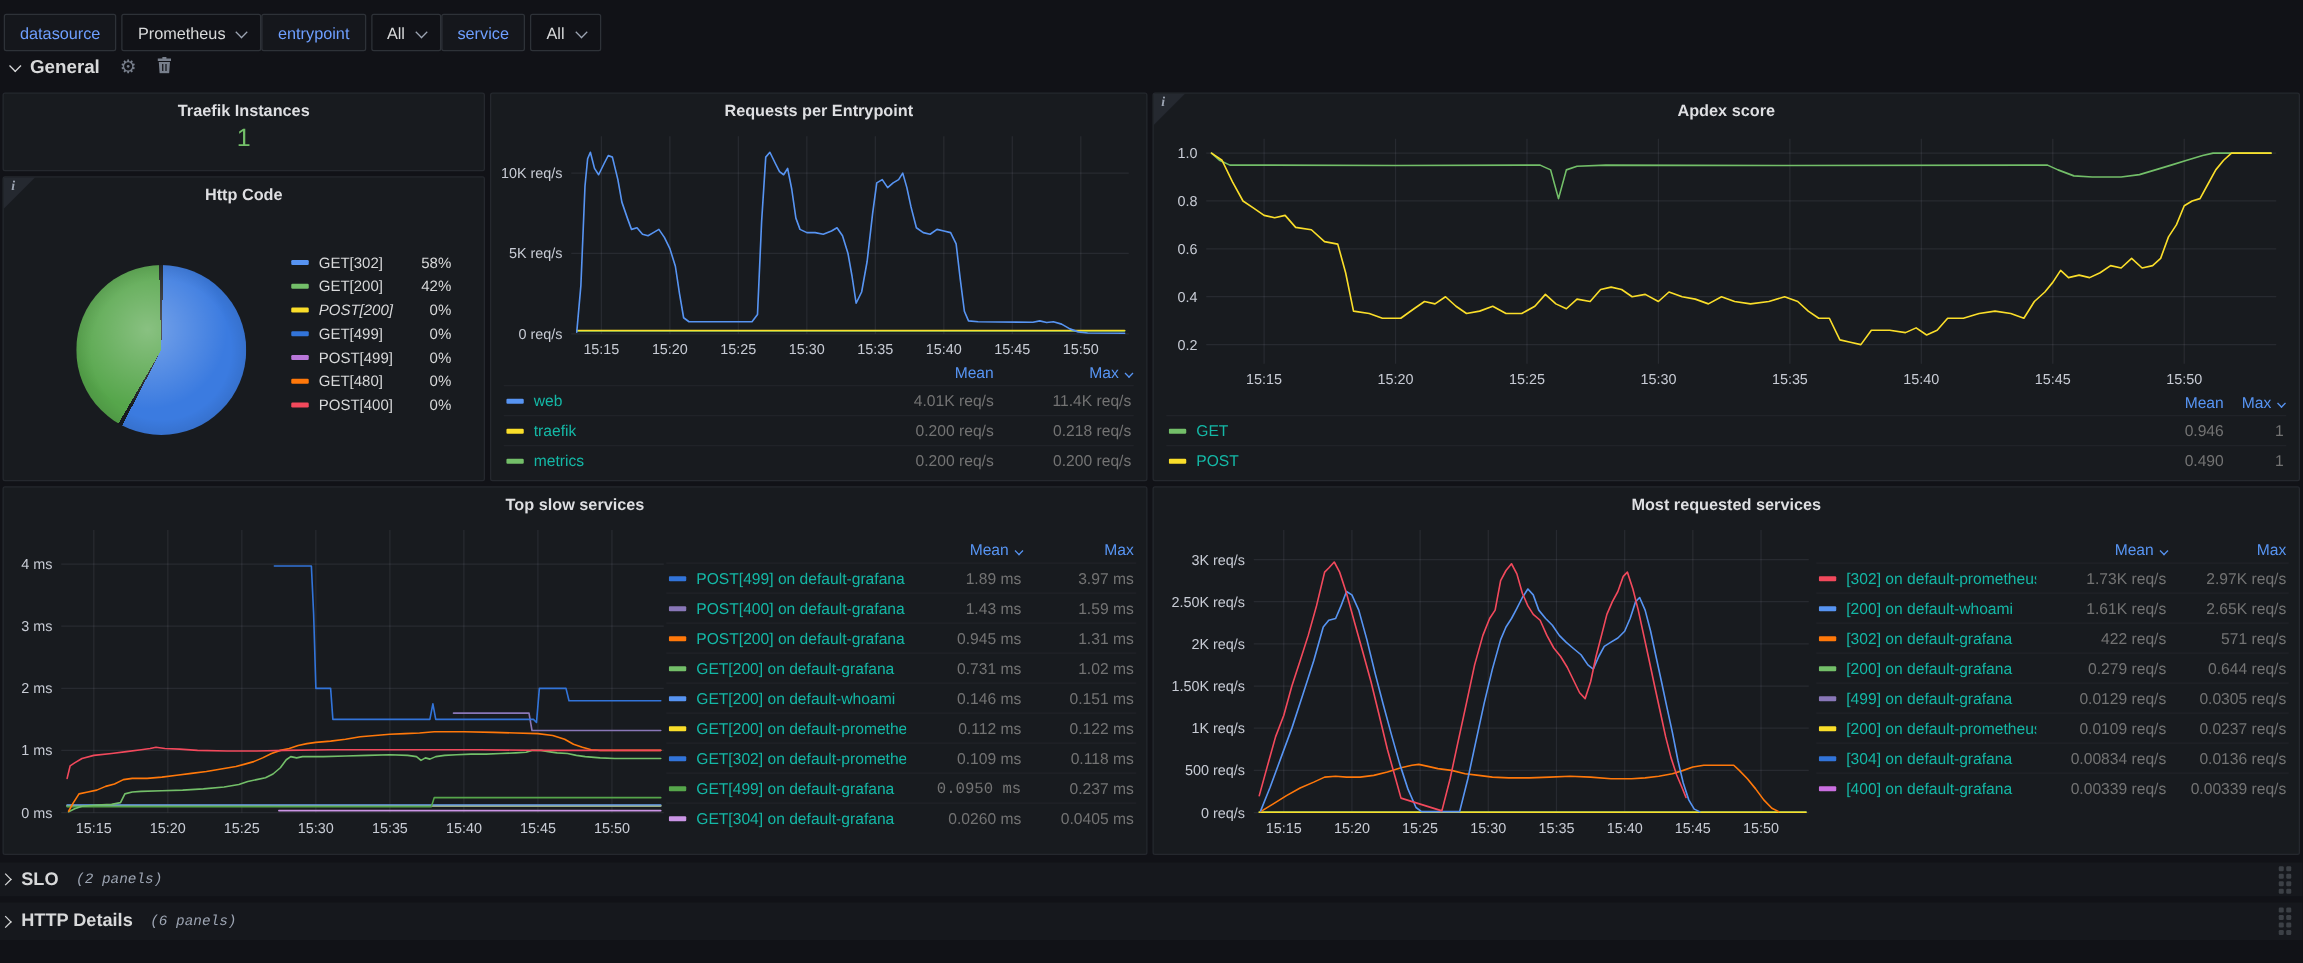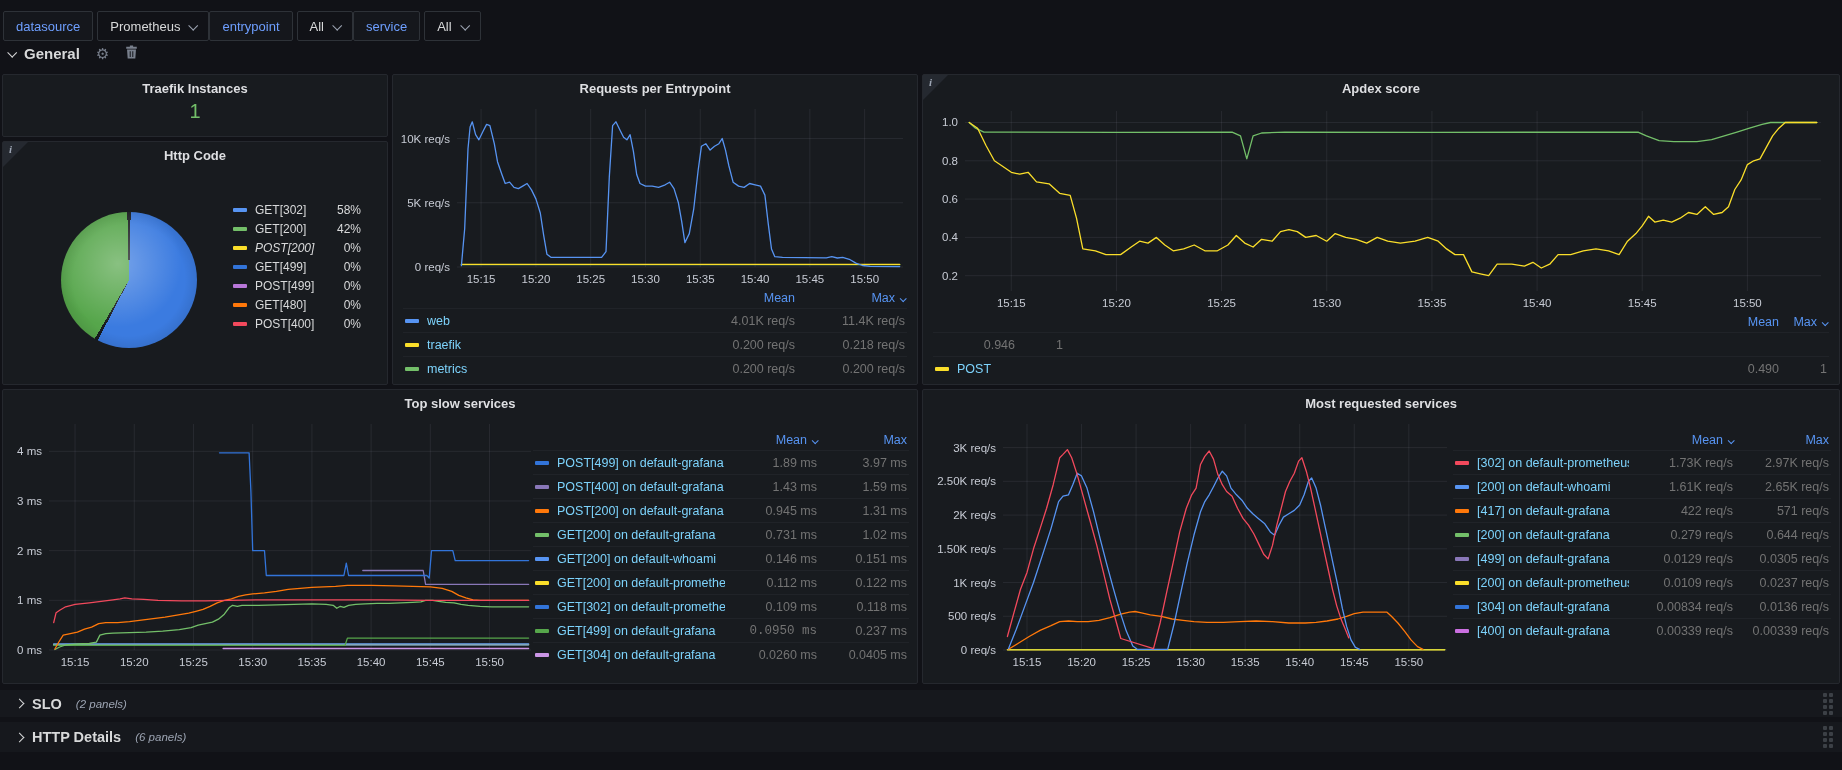--- a/index.html
+++ b/index.html
@@ -18,23 +18,23 @@
   .chev.right{transform:rotate(-45deg);}
   .chev.tiny{width:4px;height:4px;margin-left:5px;border-color:#5794F2;}
 
   
   .row-header{position:absolute;top:42px;left:8px;height:22px;display:flex;align-items:center;gap:8px;}
   .row-title-btn{display:flex;align-items:center;gap:9px;background:none;border:none;color:#D8D9DA;
      font-size:15px;font-weight:700;cursor:pointer;padding:0;font-family:inherit;}
   .row-title-btn .chev{border-color:#D8D9DA;}
   .row-icon{color:#787F8C;font-size:15px;line-height:1;cursor:pointer;margin-left:8px;}
 
-  .collapsed-row{position:absolute;left:0;right:0;background:#16181D;display:flex;align-items:center;padding-left:16px;}
+  .collapsed-row{position:absolute;left:0;right:0;background:#16181D;display:flex;align-items:center;padding-left:1px;}
   .collapsed-row .row-title-btn{font-size:14.5px;}
-  .panels-note{font-size:11.5px;font-style:italic;color:#9DA5B3;margin-left:14px;}
+  .panels-note{font-size:11.5px;font-style:italic;color:#9DA5B3;margin-left:14px;font-family:Liberation Mono, monospace;}
   .grip{position:absolute;right:9px;top:50%;transform:translateY(-50%);display:grid;
         grid-template-columns:repeat(2,4px);grid-auto-rows:4px;gap:2px;cursor:grab;}
   .grip i{background:#3C4046;border-radius:1px;}
 
   
   .panel{position:absolute;background:#181B1F;border:1px solid #25282E;border-radius:2px;box-sizing:border-box;}
   .panel h2{margin:0;padding:6px 4px 0;text-align:center;font-size:13px;font-weight:600;color:#DEDFE2;cursor:pointer;
             white-space:nowrap;overflow:hidden;}
   .corner{position:absolute;top:0;left:0;width:0;height:0;border-top:25px solid #252930;border-right:25px solid transparent;z-index:2;}
   .corner span{position:absolute;top:-24px;left:6px;font:italic 700 11px "Liberation Serif",serif;color:#9DA5B3;}
@@ -48,21 +48,21 @@
 
   .swatch{display:inline-block;width:14px;height:4px;border-radius:1px;flex:none;}
 
   svg.chart{position:absolute;}
   svg.chart text{font-family:"Liberation Sans","DejaVu Sans",sans-serif;}
 
   .lg-table{position:absolute;font-size:12.5px;}
   .lg-row{display:flex;align-items:center;height:23px;border-top:1px solid #202328;padding:0 2px;cursor:pointer;}
   .lg-row.lg-head{border-top:none;color:#5794F2;font-weight:500;height:20px;cursor:default;}
   .lg-head .lg-col{cursor:pointer;}
-  .lg-name{flex:1;display:flex;align-items:center;gap:8px;white-space:nowrap;overflow:hidden;color:#7dd3fc;}
+  .lg-name{flex:1;display:flex;align-items:center;gap:8px;white-space:nowrap;overflow:hidden;color:#14b8a6;}
   .lg-col{text-align:right;color:#737373;white-space:nowrap;}
   .lg-head .lg-col{color:#5794F2;text-align:right;}
 </style>
 </head>
 <body>
 
 <div class="screen">
 
   <header class="submenu">
     <div class="var-group">
@@ -248,20 +248,24 @@
         <polyline points="38.2,21.5 44.5,27.2 52.9,31.1 80.3,31.1 185.4,31.4 301.1,31.1 309.5,34.9 315.8,57.9 322.1,34.9 330.6,32.0 353.7,31.1 500.9,31.4 707.0,31.1 715.4,34.9 728.1,39.7 742.8,40.6 765.9,40.6 780.6,38.7 793.3,34.9 805.9,31.1 818.5,27.2 831.1,23.4 839.5,21.5 885.8,21.5" fill="none" stroke="#73BF69" stroke-width="1.3" stroke-linejoin="round" stroke-linecap="round"></polyline>
         <polyline points="38.2,21.5 46.6,27.2 55.0,44.5 63.4,59.8 71.9,65.5 80.3,71.3 88.7,73.2 97.1,71.3 105.5,80.9 118.1,82.8 128.6,92.3 139.2,94.3 145.5,117.2 151.8,147.9 164.4,149.8 174.9,153.6 189.6,153.6 200.2,146.0 208.6,140.2 217.0,142.1 225.4,136.4 233.8,144.0 242.2,149.8 252.7,147.9 263.2,144.0 273.8,149.8 286.4,149.8 296.9,144.0 305.3,134.5 313.7,142.1 322.1,146.0 330.6,138.3 341.1,140.2 349.5,130.6 357.9,128.7 366.3,130.6 374.7,136.4 385.2,134.5 395.7,140.2 404.2,132.6 414.7,136.4 425.2,138.3 435.7,142.1 446.2,136.4 456.7,140.2 469.4,142.1 484.1,140.2 496.7,136.4 507.2,140.2 515.6,147.9 524.0,153.6 532.5,153.6 540.9,170.9 549.3,172.8 557.7,174.7 566.1,163.2 580.8,163.2 593.4,165.1 601.9,161.3 610.3,167.0 618.7,163.2 627.1,153.6 639.7,153.6 652.3,149.8 665.0,147.9 677.6,149.8 688.1,153.6 696.5,140.2 704.9,132.6 711.2,124.9 717.5,115.3 723.8,121.1 732.3,119.1 740.7,121.1 749.1,117.2 757.5,111.5 765.9,113.4 774.3,105.7 782.7,113.4 791.1,111.5 797.5,105.7 803.8,88.5 810.1,78.9 816.4,63.6 822.7,59.8 829.0,57.9 835.3,46.4 841.6,34.9 847.9,27.2 854.2,21.5 885.8,21.5" fill="none" stroke="#FADE2A" stroke-width="1.3" stroke-linejoin="round" stroke-linecap="round"></polyline>
       </svg>
     <div class="lg-table" id="lg-apdex" style="left:10px;right:10px;bottom:4px;">
         <div class="lg-row lg-head">
           <span class="lg-name"></span>
           <span class="lg-col" style="width: 80px;">Mean</span>
           <span class="lg-col" style="width: 48px;">Max<i class="chev tiny"></i></span>
         </div>
         <div class="lg-row">
+          <span class="lg-name">
+            <i class="swatch" style="background: rgb(115, 191, 105);"></i>
+            <span>GET</span>
+          </span>
           <span class="lg-col" style="width: 80px;">0.946</span>
           <span class="lg-col" style="width: 48px;">1</span>
         </div>
         <div class="lg-row">
           <span class="lg-name">
             <i class="swatch" style="background: rgb(250, 222, 42);"></i>
             <span>POST</span>
           </span>
           <span class="lg-col" style="width: 80px;">0.490</span>
           <span class="lg-col" style="width: 48px;">1</span>
@@ -447,21 +451,21 @@
           <span class="lg-name">
             <i class="swatch" style="background: rgb(87, 148, 242);"></i>
             <span>[200] on default-whoami</span>
           </span>
           <span class="lg-col" style="width: 104px;">1.61K req/s</span>
           <span class="lg-col" style="width: 96px;">2.65K req/s</span>
         </div>
         <div class="lg-row">
           <span class="lg-name">
             <i class="swatch" style="background: rgb(255, 120, 10);"></i>
-            <span>[417] on default-grafana</span>
+            <span>[302] on default-grafana</span>
           </span>
           <span class="lg-col" style="width: 104px;">422 req/s</span>
           <span class="lg-col" style="width: 96px;">571 req/s</span>
         </div>
         <div class="lg-row">
           <span class="lg-name">
             <i class="swatch" style="background: rgb(115, 191, 105);"></i>
             <span>[200] on default-grafana</span>
           </span>
           <span class="lg-col" style="width: 104px;">0.279 req/s</span>

